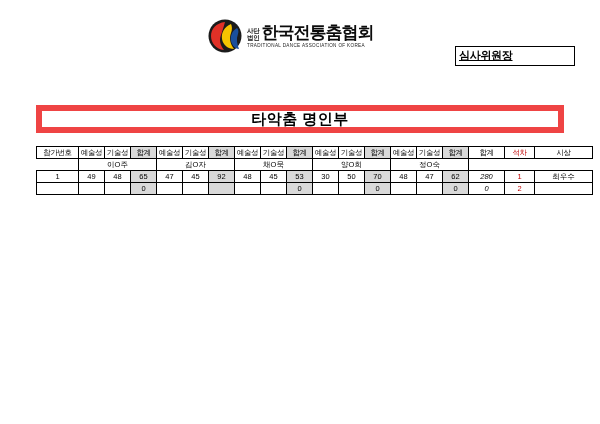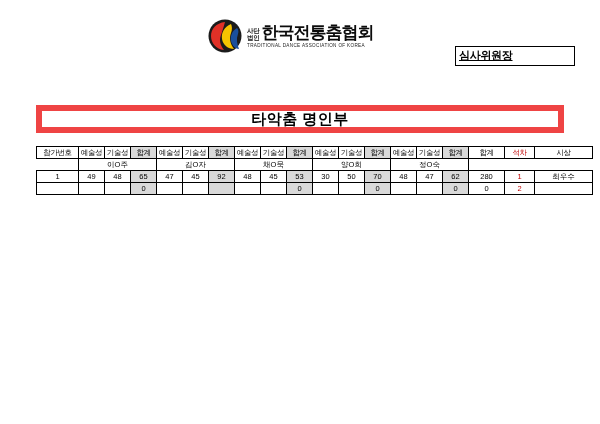--- a/index.html
+++ b/index.html
@@ -149,20 +149,21 @@
     font-weight: bold;
     font-size: 7.2px;
     letter-spacing: -0.4px;
   }
   .sum-cell {
     background: #d9d9d9;
     font-weight: normal;
   }
   .total-cell {
     font-weight: bold;
+    font-style: italic;
   }
   .rank-cell {
     color: #c00000;
     font-weight: bold;
   }
   .entry-no {
     font-weight: bold;
     font-size: 10px;
   }
   .num {

